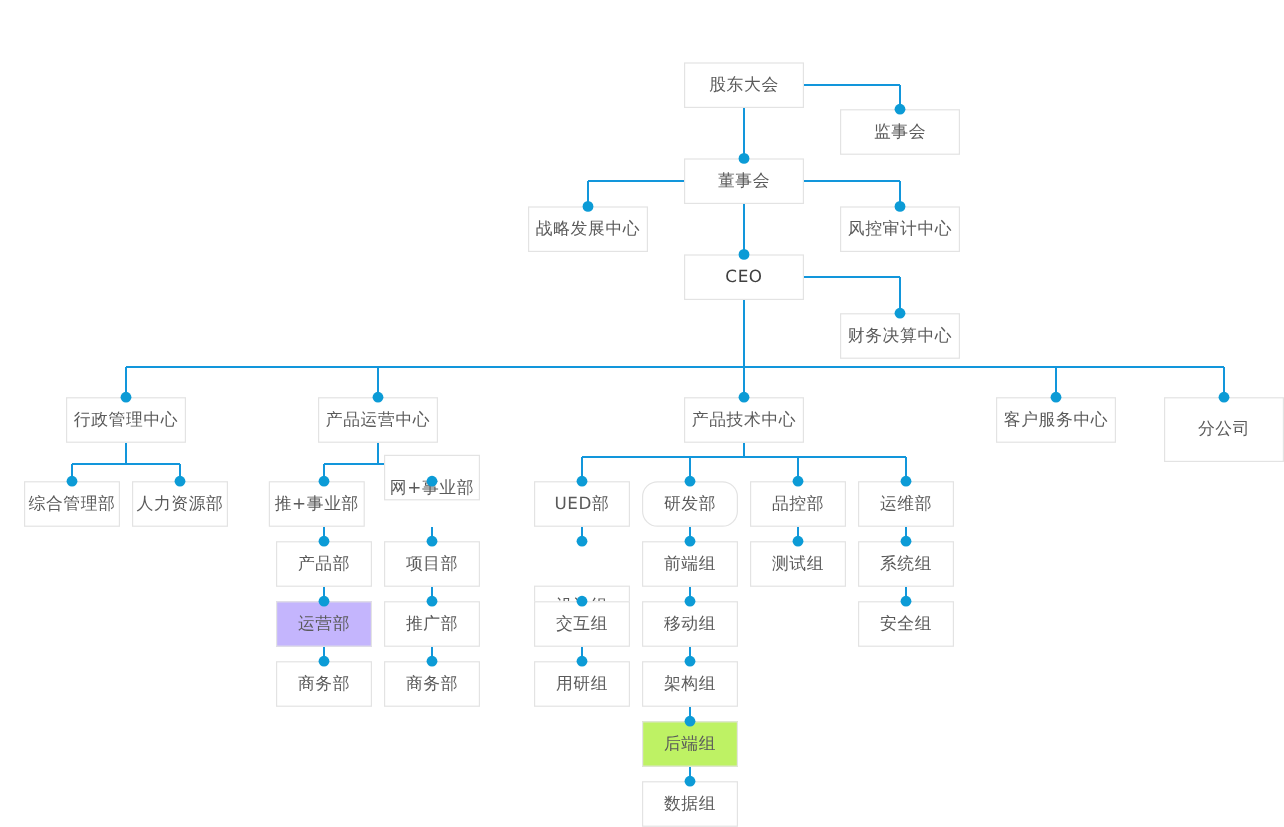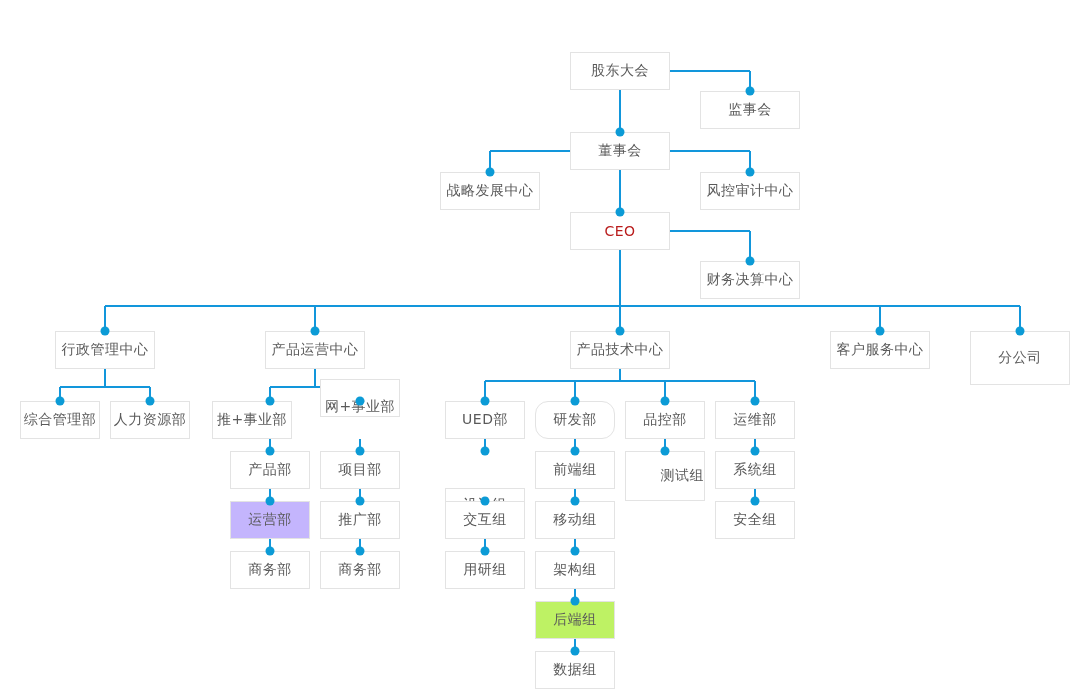--- a/index.html
+++ b/index.html
@@ -96,21 +96,21 @@
     </div>
     <div class="node" style="left: 570px; top: 132px; width: 100px; height: 38px; border-color: rgb(227, 227, 227); background: rgb(255, 255, 255); color: rgb(90, 90, 90);">
       <span class="label">董事会</span>
     </div>
     <div class="node" style="left: 440px; top: 172px; width: 100px; height: 38px; border-color: rgb(227, 227, 227); background: rgb(255, 255, 255); color: rgb(90, 90, 90);">
       <span class="label">战略发展中心</span>
     </div>
     <div class="node" style="left: 700px; top: 172px; width: 100px; height: 38px; border-color: rgb(227, 227, 227); background: rgb(255, 255, 255); color: rgb(90, 90, 90);">
       <span class="label">风控审计中心</span>
     </div>
-    <div class="node" style="left: 570px; top: 212px; width: 100px; height: 38px; border-color: rgb(227, 227, 227); background: rgb(255, 255, 255); color: #b91c1c;">
+    <div class="node" style="left: 570px; top: 212px; width: 100px; height: 38px; border-color: rgb(227, 227, 227); background: rgb(255, 255, 255); color: #404040;">
       <span class="label">CEO</span>
     </div>
     <div class="node" style="left: 700px; top: 261px; width: 100px; height: 38px; border-color: rgb(227, 227, 227); background: rgb(255, 255, 255); color: rgb(90, 90, 90);">
       <span class="label">财务决算中心</span>
     </div>
     <div class="node" style="left: 55px; top: 331px; width: 100px; height: 38px; border-color: rgb(227, 227, 227); background: rgb(255, 255, 255); color: rgb(90, 90, 90);">
       <span class="label">行政管理中心</span>
     </div>
     <div class="node" style="left: 265px; top: 331px; width: 100px; height: 38px; border-color: rgb(227, 227, 227); background: rgb(255, 255, 255); color: rgb(90, 90, 90);">
       <span class="label">产品运营中心</span>
@@ -123,21 +123,21 @@
     </div>
     <div class="node" style="left: 970px; top: 331px; width: 100px; height: 54px; border-color: rgb(227, 227, 227); background: rgb(255, 255, 255); color: rgb(90, 90, 90);">
       <span class="label">分公司</span>
     </div>
     <div class="node" style="left: 20px; top: 401px; width: 80px; height: 38px; border-color: rgb(227, 227, 227); background: rgb(255, 255, 255); color: rgb(90, 90, 90);">
       <span class="label">综合管理部</span>
     </div>
     <div class="node" style="left: 110px; top: 401px; width: 80px; height: 38px; border-color: rgb(227, 227, 227); background: rgb(255, 255, 255); color: rgb(90, 90, 90);">
       <span class="label">人力资源部</span>
     </div>
-    <div class="node" style="left: 212px; top: 401px; width: 80px; height: 38px; border-color: rgb(227, 227, 227); background: rgb(255, 255, 255); color: rgb(90, 90, 90);">
+    <div class="node" style="left: 224px; top: 401px; width: 80px; height: 38px; border-color: rgb(227, 227, 227); background: rgb(255, 255, 255); color: rgb(90, 90, 90);">
       <span class="label">推+事业部</span>
     </div>
     <div class="node" style="left: 230px; top: 451px; width: 80px; height: 38px; border-color: rgb(227, 227, 227); background: rgb(255, 255, 255); color: rgb(90, 90, 90); align-items: center;">
       <span class="label">产品部</span>
     </div>
     <div class="node" style="left: 230px; top: 501px; width: 80px; height: 38px; border-color: rgb(227, 227, 227); background: #c4b5fd; color: rgb(90, 90, 90);">
       <span class="label">运营部</span>
     </div>
     <div class="node" style="left: 230px; top: 551px; width: 80px; height: 38px; border-color: rgb(227, 227, 227); background: rgb(255, 255, 255); color: rgb(90, 90, 90);">
       <span class="label">商务部</span>
@@ -180,21 +180,21 @@
     </div>
     <div class="node" style="left: 535px; top: 601px; width: 80px; height: 38px; border-color: rgb(227, 227, 227); background: #bef264; color: rgb(90, 90, 90);">
       <span class="label">后端组</span>
     </div>
     <div class="node" style="left: 535px; top: 651px; width: 80px; height: 38px; border-color: rgb(227, 227, 227); background: rgb(255, 255, 255); color: rgb(90, 90, 90);">
       <span class="label">数据组</span>
     </div>
     <div class="node" style="left: 625px; top: 401px; width: 80px; height: 38px; border-color: rgb(227, 227, 227); background: rgb(255, 255, 255); color: rgb(90, 90, 90);">
       <span class="label">品控部</span>
     </div>
-    <div class="node" style="left: 625px; top: 451px; width: 80px; height: 50px; border-color: rgb(227, 227, 227); background: rgb(255, 255, 255); color: rgb(90, 90, 90); justify-content: flex-end;">
+    <div class="node" style="left: 625px; top: 451px; width: 80px; height: 38px; border-color: rgb(227, 227, 227); background: rgb(255, 255, 255); color: rgb(90, 90, 90);">
       <span class="label">测试组</span>
     </div>
     <div class="node" style="left: 715px; top: 401px; width: 80px; height: 38px; border-color: rgb(227, 227, 227); background: rgb(255, 255, 255); color: rgb(90, 90, 90);">
       <span class="label">运维部</span>
     </div>
     <div class="node" style="left: 715px; top: 451px; width: 80px; height: 38px; border-color: rgb(227, 227, 227); background: rgb(255, 255, 255); color: rgb(90, 90, 90);">
       <span class="label">系统组</span>
     </div>
     <div class="node" style="left: 715px; top: 501px; width: 80px; height: 38px; border-color: rgb(227, 227, 227); background: rgb(255, 255, 255); color: rgb(90, 90, 90);">
       <span class="label">安全组</span>

